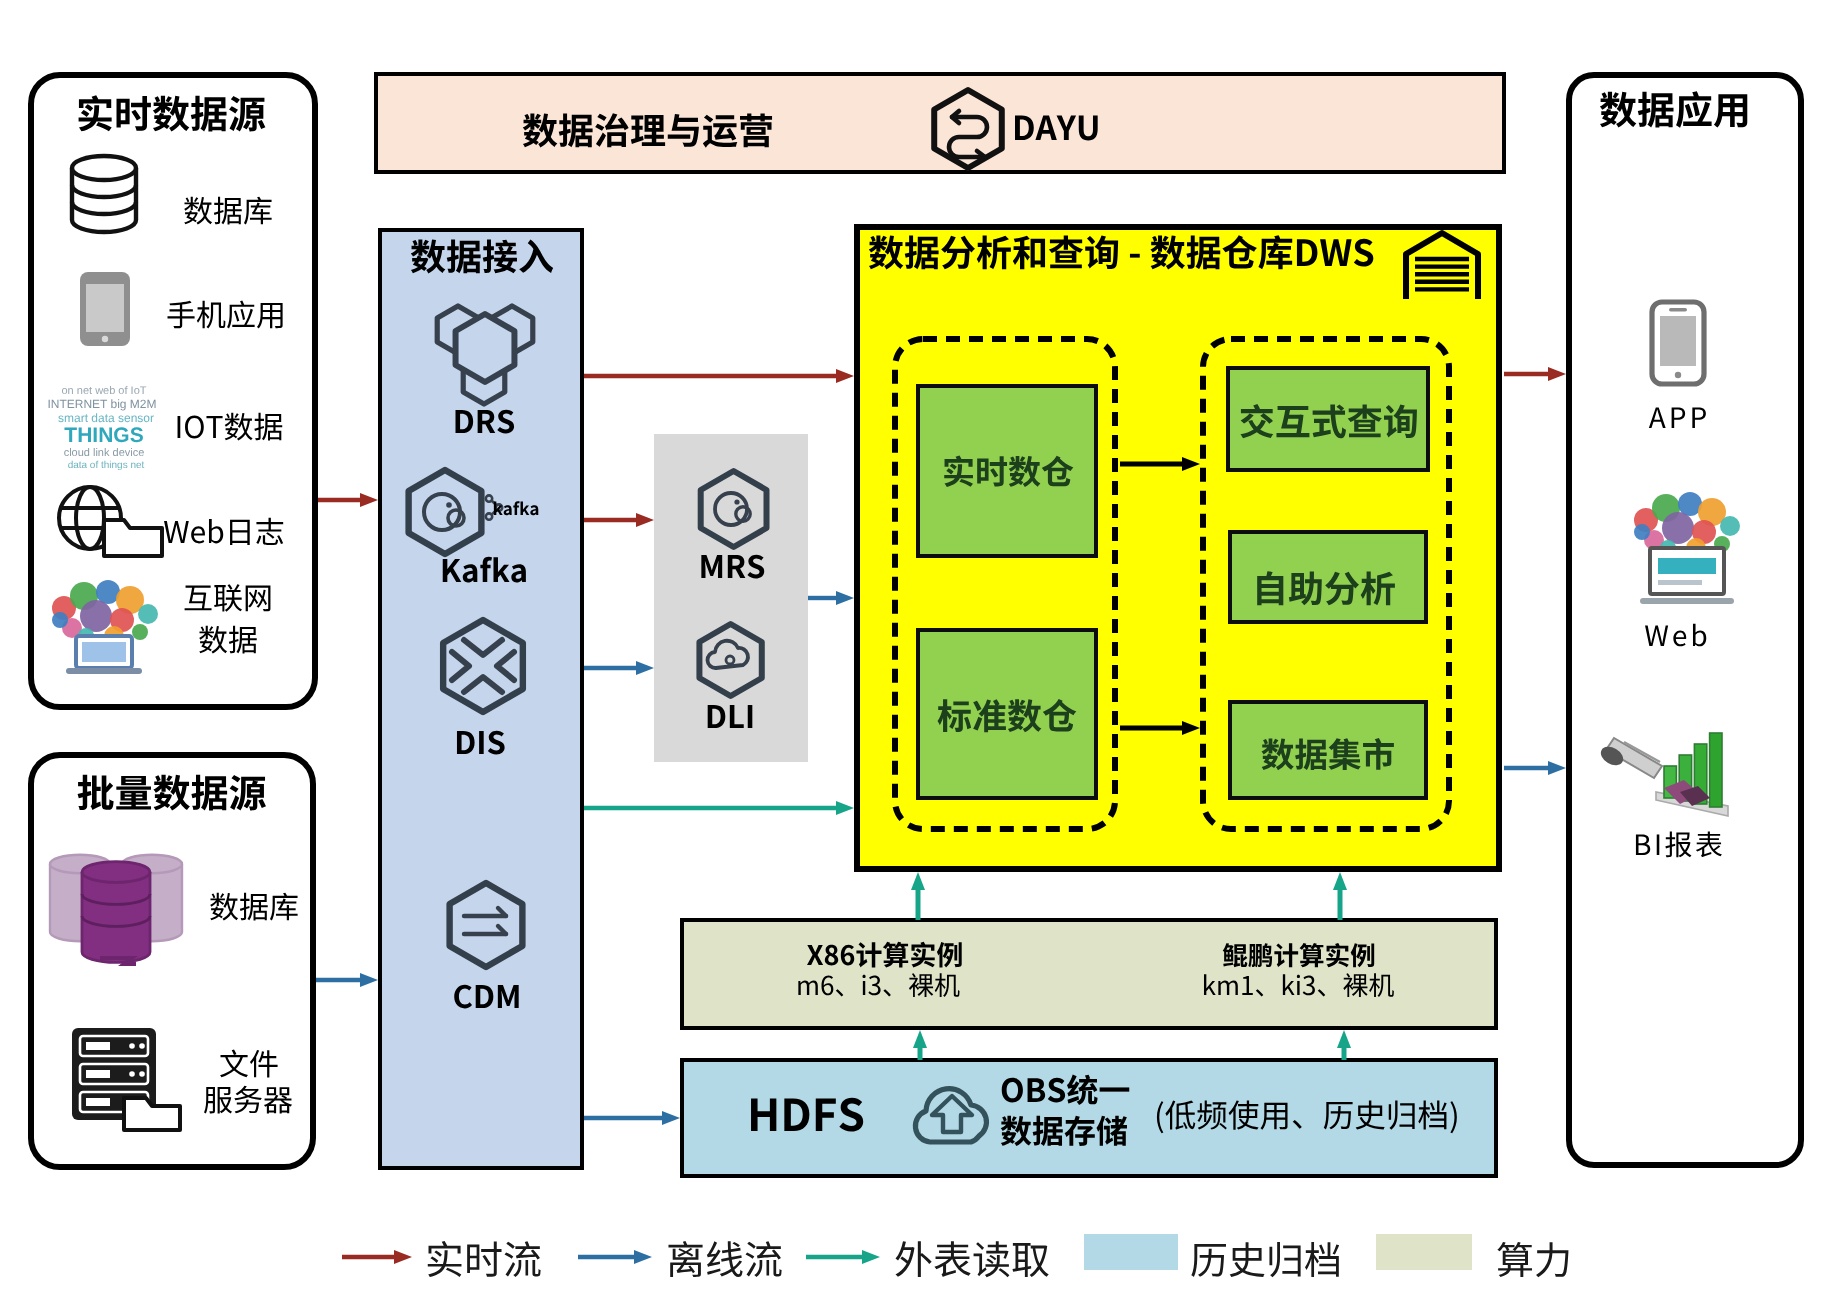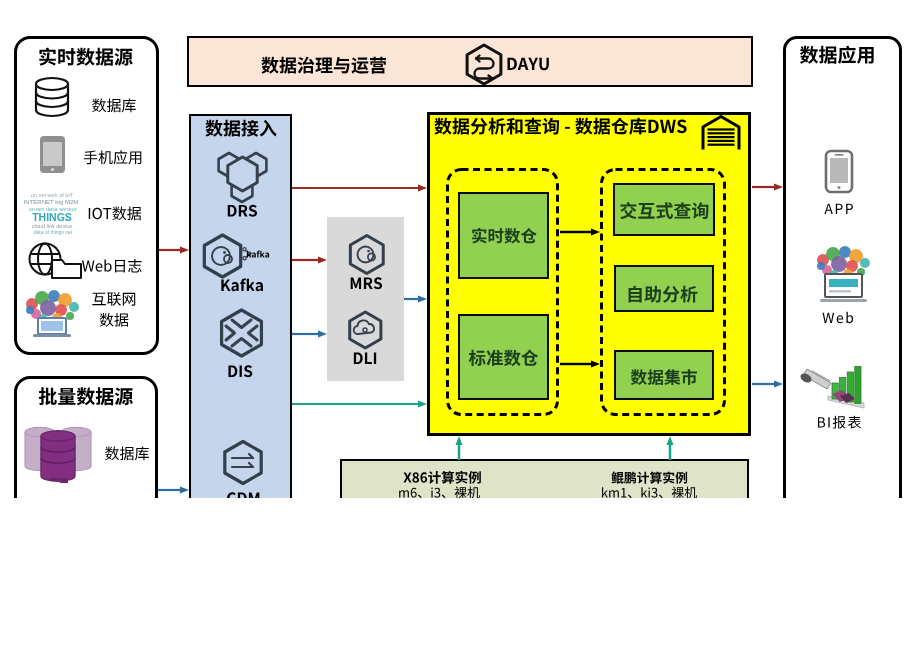--- a/index.html
+++ b/index.html
@@ -1,14 +1,14 @@
 <!DOCTYPE html>
 <html><head><meta charset="utf-8"><style>
 html,body{margin:0;padding:0;background:#ffffff;}
-#c{position:relative;width:914px;height:498px;overflow:hidden;font-family:"Liberation Sans",sans-serif;}
+#c{position:relative;width:914px;height:651px;overflow:hidden;font-family:"Liberation Sans",sans-serif;}
 .b{position:absolute;box-sizing:border-box;}
 </style></head><body>
 <div id="c">
 <div class="b" style="left:187px;top:36px;width:566px;height:51px;background:#fbe5d6;border:2px solid #000;"></div>
 <div class="b" style="left:14px;top:36px;width:145px;height:319px;border:3px solid #000;border-radius:16px;background:#fff;"></div>
 <div class="b" style="left:14px;top:376px;width:144px;height:209px;border:3px solid #000;border-radius:16px;background:#fff;"></div>
 <div class="b" style="left:189px;top:114px;width:103px;height:471px;background:#c4d5ec;border:2px solid #000;"></div>
 <div class="b" style="left:327px;top:217px;width:77px;height:164px;background:#d9d9d9;"></div>
 <div class="b" style="left:427px;top:112px;width:324px;height:324px;background:#ffff00;border:3px solid #000;"></div>
 <div class="b" style="left:458px;top:192px;width:91px;height:87px;background:#92d050;border:2px solid #0d0d0d;"></div>

